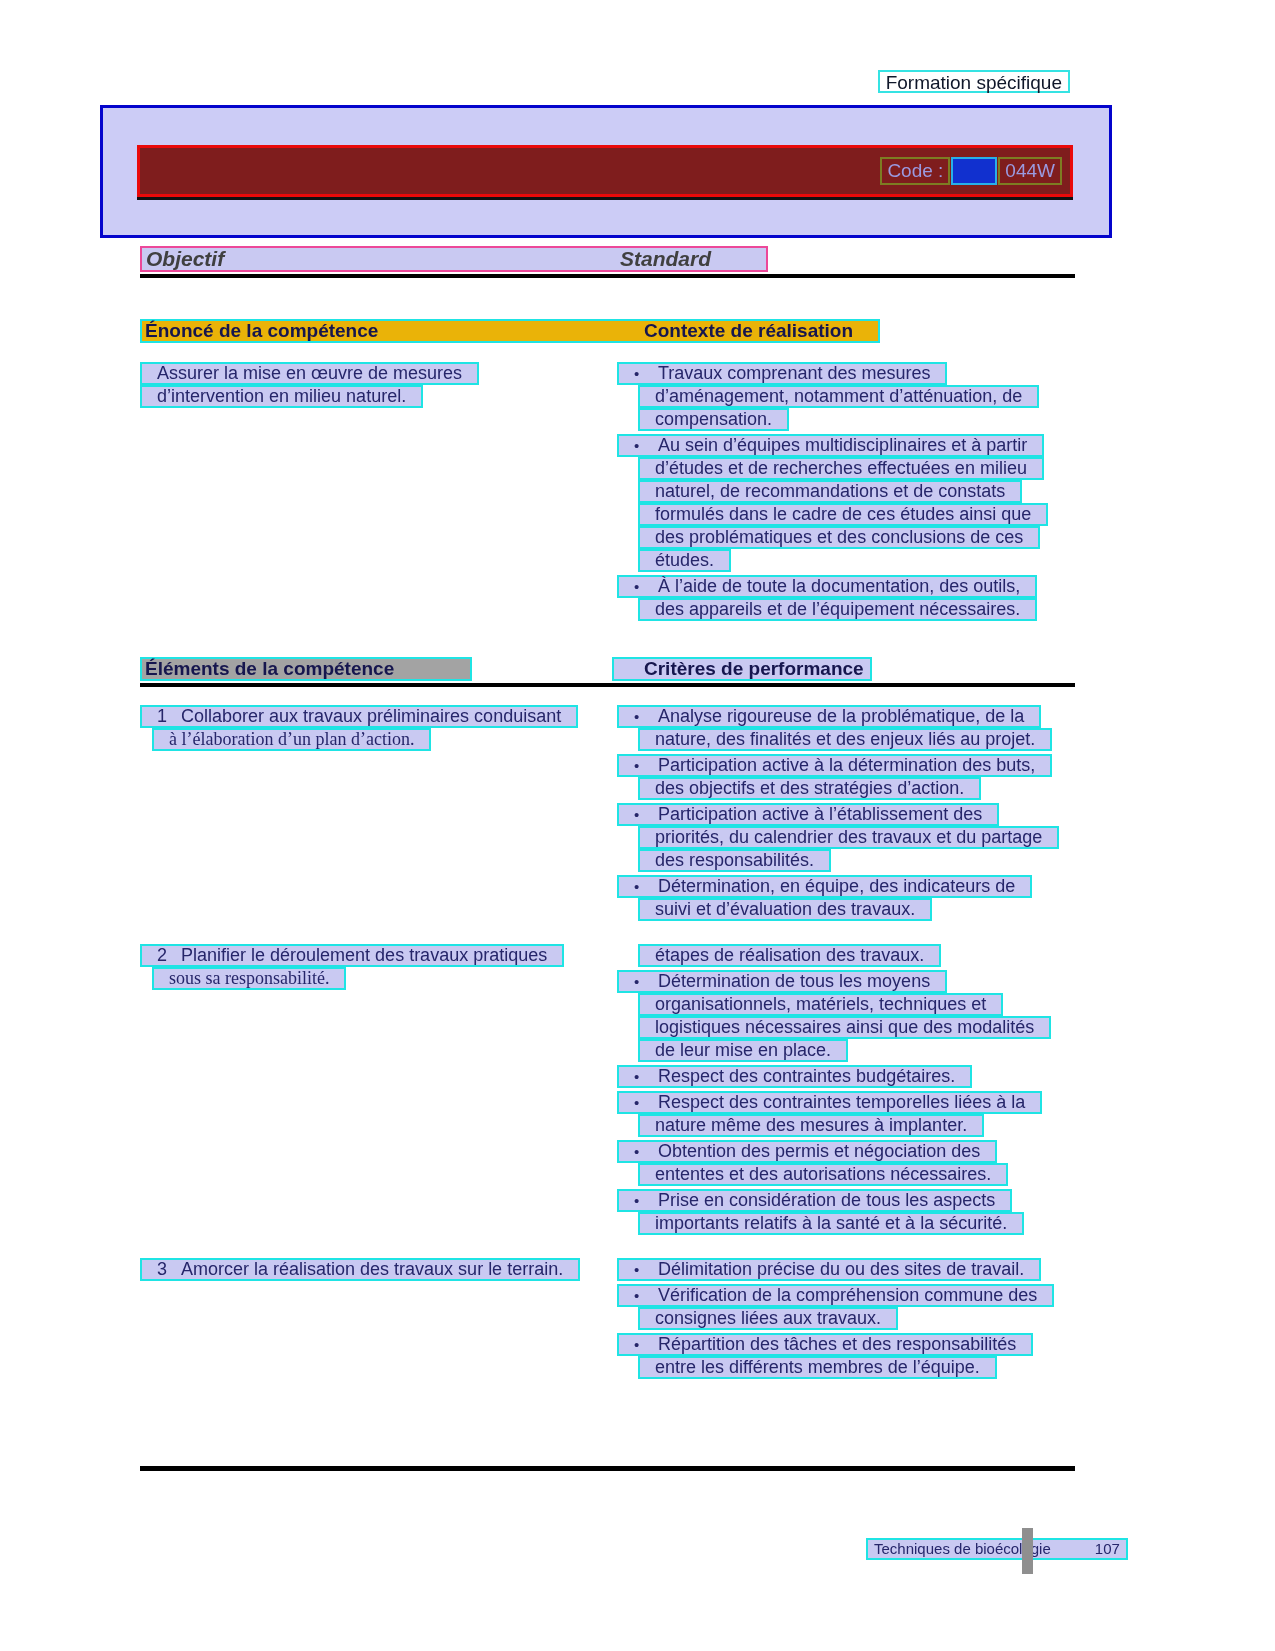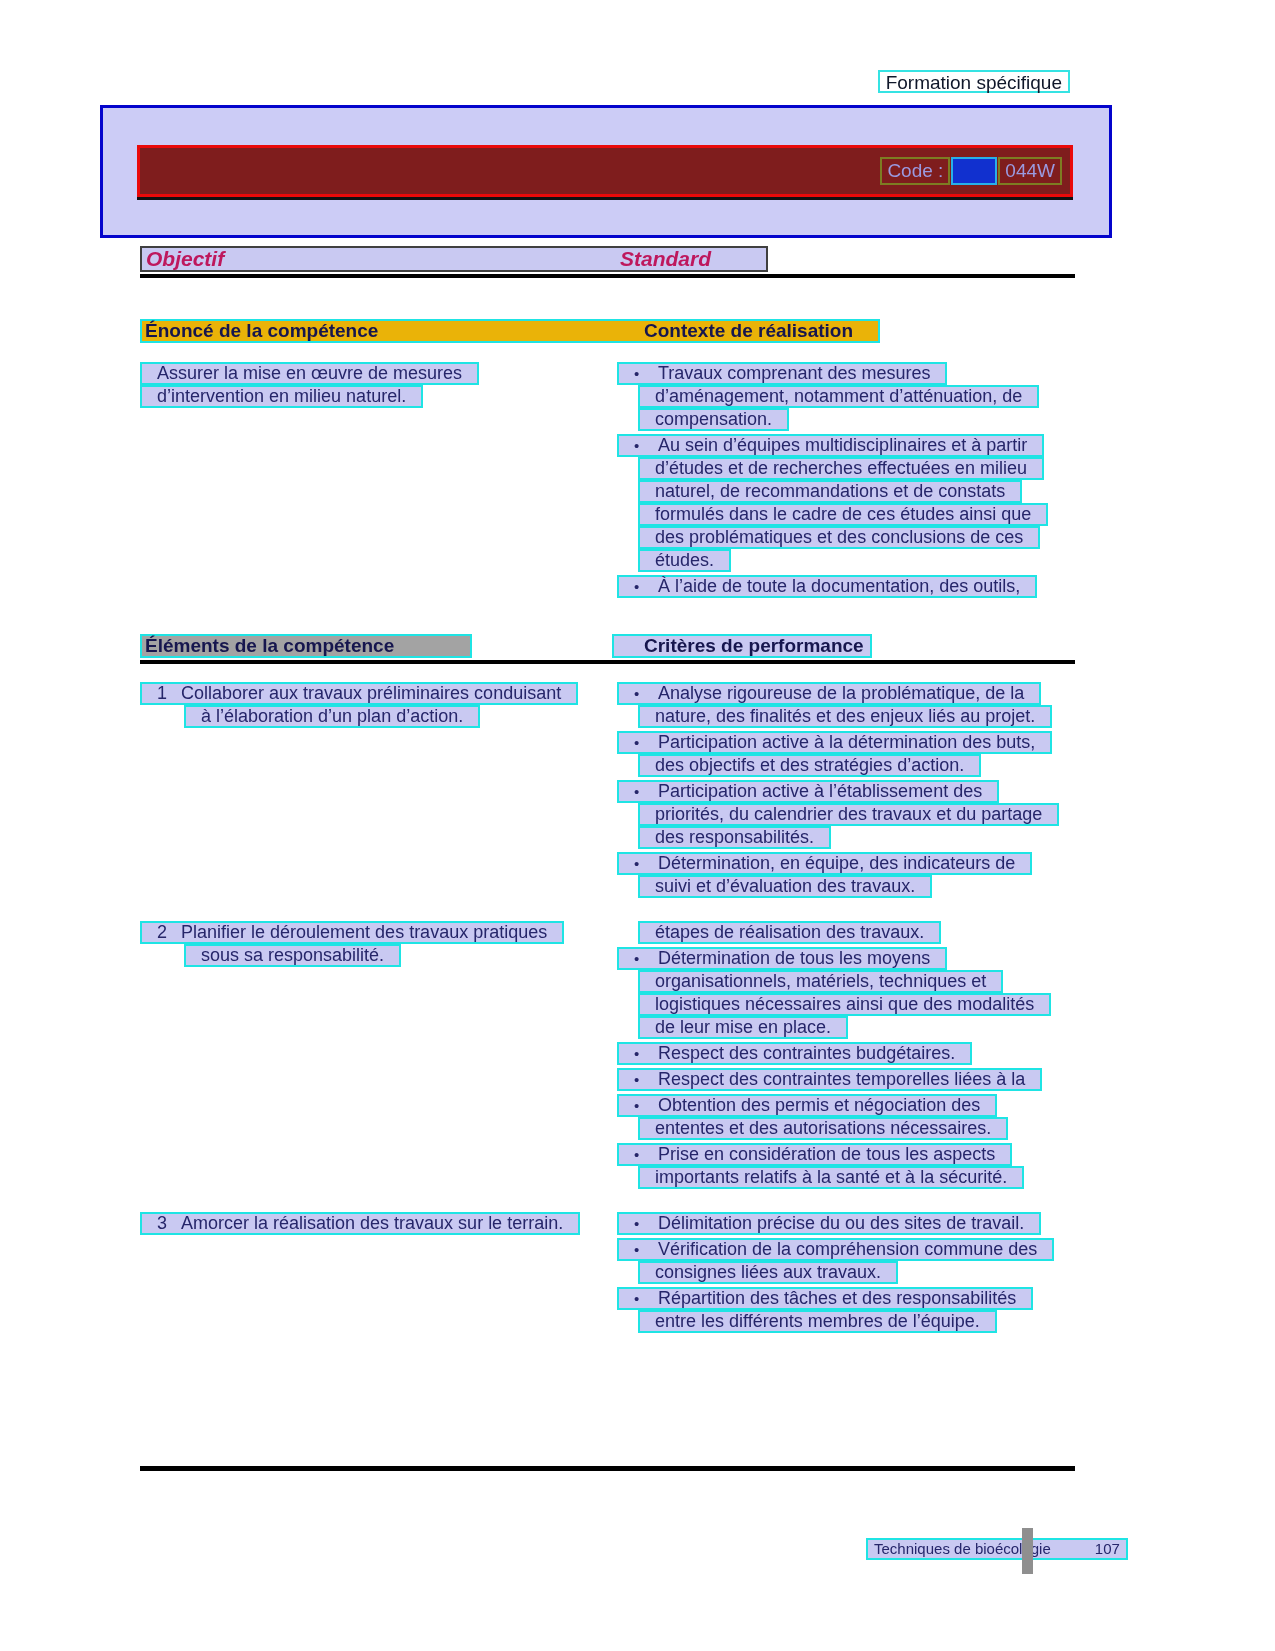--- a/index.html
+++ b/index.html
@@ -50,23 +50,23 @@
   }
   .code-gap {
     width:46px; background:#1130cf; border:2px solid #28b0e8;
     margin:0 1px;
   }
   
   .content { position:absolute; left:140px; top:246px; width:935px; }
   .main-header { position:relative; height:26px; }
   .band-objectif {
     position:relative; width:628px; height:26px;
-    background:#c9c9f2; border:2px solid #404040;
+    background:#c9c9f2; border:2px solid #ec4899;
     font-size:21px; line-height:22px;
-    font-weight:bold; font-style:italic; color:#be185d;
+    font-weight:bold; font-style:italic; color:#404040;
     padding:0 4px;
   }
   .band-objectif .right-head { position:absolute; left:478px; top:0; line-height:22px; }
   .rule { height:4px; background:#000000; margin-top:2px; width:935px; }
   .sec-header { position:relative; height:24px; }
   .sec-band-wide {
     position:relative; width:740px; height:24px;
     background:#eab308; border:2px solid #1fe4e4;
     font-weight:bold; font-size:19px; line-height:20px;
     color:#16164e; padding:0 3px;
@@ -81,21 +81,21 @@
   .sec-box-right {
     position:absolute; left:472px; top:0; height:24px;
     background:#c9c9f2; border:2px solid #1fe4e4;
     font-weight:bold; font-size:19px; line-height:20px;
     color:#16164e; padding:0 6px 0 30px; white-space:nowrap;
   }
   .row { display:flex; margin-top:23px; }
   .left-cell { width:472px; }
   .right-cell { width:463px; }
   .line-row { height:23px; }
-  .indent-left { margin-left:44px; }
+  .indent-left { margin-left:12px;font-family:Liberation Serif, serif; }
   .num { display:inline-block; width:24px; }
   .bullet-first { margin-left:5px; }
   .bullet-cont { margin-left:26px; }
   .bullet-dot { display:inline-block; width:24px; font-size:15px; }
   .bullet-gap { margin-top:3px; }
   
   .footer-rule { position:absolute; left:140px; top:1466px; width:935px; height:5px; background:#000000; }
   .footer { position:absolute; left:866px; top:1528px; width:209px; height:46px; }
   .footer .hl { font-size:15px; height:22px; line-height:18px; padding:0 6px; position:relative; z-index:1; margin-top:10px; }
   .footer-spacer { display:inline-block; width:44px; }
@@ -139,20 +139,21 @@
             <div class="line-row"><span class="hl bullet-first"><span class="bullet-dot">•</span><span>Travaux comprenant des mesures</span></span></div>
             <div class="line-row"><span class="hl bullet-cont">d’aménagement, notamment d’atténuation, de</span></div>
             <div class="line-row"><span class="hl bullet-cont">compensation.</span></div>
             <div class="line-row bullet-gap"><span class="hl bullet-first"><span class="bullet-dot">•</span><span>Au sein d’équipes multidisciplinaires et à partir</span></span></div>
             <div class="line-row"><span class="hl bullet-cont">d’études et de recherches effectuées en milieu</span></div>
             <div class="line-row"><span class="hl bullet-cont">naturel, de recommandations et de constats</span></div>
             <div class="line-row"><span class="hl bullet-cont">formulés dans le cadre de ces études ainsi que</span></div>
             <div class="line-row"><span class="hl bullet-cont">des problématiques et des conclusions de ces</span></div>
             <div class="line-row"><span class="hl bullet-cont">études.</span></div>
             <div class="line-row bullet-gap"><span class="hl bullet-first"><span class="bullet-dot">•</span><span>À l’aide de toute la documentation, des outils,</span></span></div>
+            <div class="line-row"><span class="hl bullet-cont">des appareils et de l’équipement nécessaires.</span></div>
           </div>
         </div>
       </div>
       <div class="section" style="margin-top: 36px;">
         <div class="sec-header">
           <span class="sec-box-left">Éléments de la compétence</span>
           <span class="sec-box-right">Critères de performance</span>
         </div>
         <div class="rule"></div>
         <div class="row" style="margin-top: 18px;">
@@ -178,20 +179,21 @@
             <div class="line-row indent-left"><span class="hl">sous sa responsabilité.</span></div>
           </div>
           <div class="right-cell">
             <div class="line-row"><span class="hl bullet-cont">étapes de réalisation des travaux.</span></div>
             <div class="line-row bullet-gap"><span class="hl bullet-first"><span class="bullet-dot">•</span><span>Détermination de tous les moyens</span></span></div>
             <div class="line-row"><span class="hl bullet-cont">organisationnels, matériels, techniques et</span></div>
             <div class="line-row"><span class="hl bullet-cont">logistiques nécessaires ainsi que des modalités</span></div>
             <div class="line-row"><span class="hl bullet-cont">de leur mise en place.</span></div>
             <div class="line-row bullet-gap"><span class="hl bullet-first"><span class="bullet-dot">•</span><span>Respect des contraintes budgétaires.</span></span></div>
             <div class="line-row bullet-gap"><span class="hl bullet-first"><span class="bullet-dot">•</span><span>Respect des contraintes temporelles liées à la</span></span></div>
+            <div class="line-row"><span class="hl bullet-cont">nature même des mesures à implanter.</span></div>
             <div class="line-row bullet-gap"><span class="hl bullet-first"><span class="bullet-dot">•</span><span>Obtention des permis et négociation des</span></span></div>
             <div class="line-row"><span class="hl bullet-cont">ententes et des autorisations nécessaires.</span></div>
             <div class="line-row bullet-gap"><span class="hl bullet-first"><span class="bullet-dot">•</span><span>Prise en considération de tous les aspects</span></span></div>
             <div class="line-row"><span class="hl bullet-cont">importants relatifs à la santé et à la sécurité.</span></div>
           </div>
         </div>
         <div class="row">
           <div class="left-cell">
             <div class="line-row"><span class="hl"><span class="num">3</span><span>Amorcer la réalisation des travaux sur le terrain.</span></span></div>
           </div>

